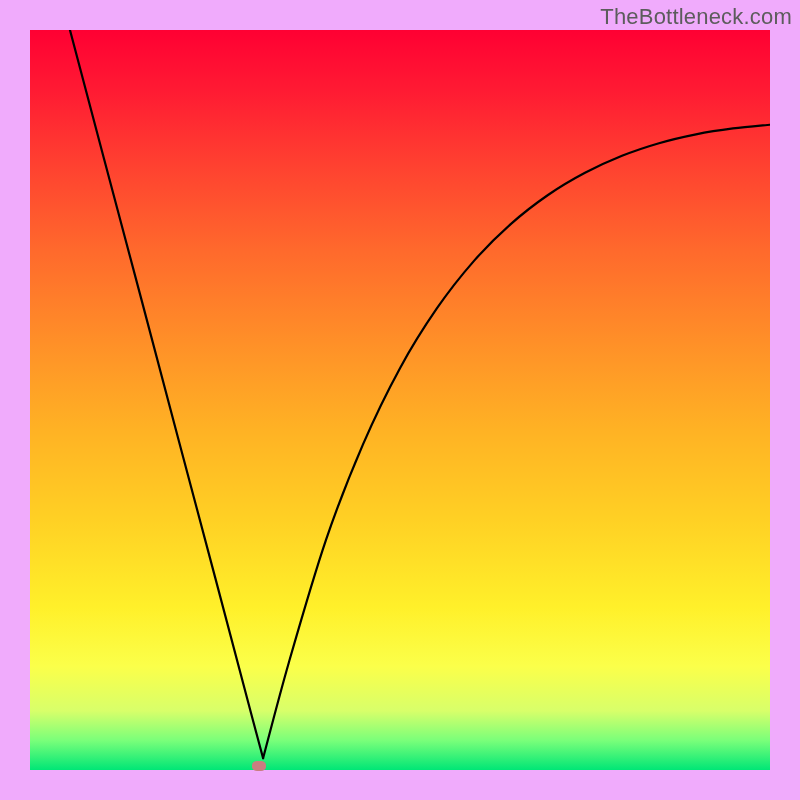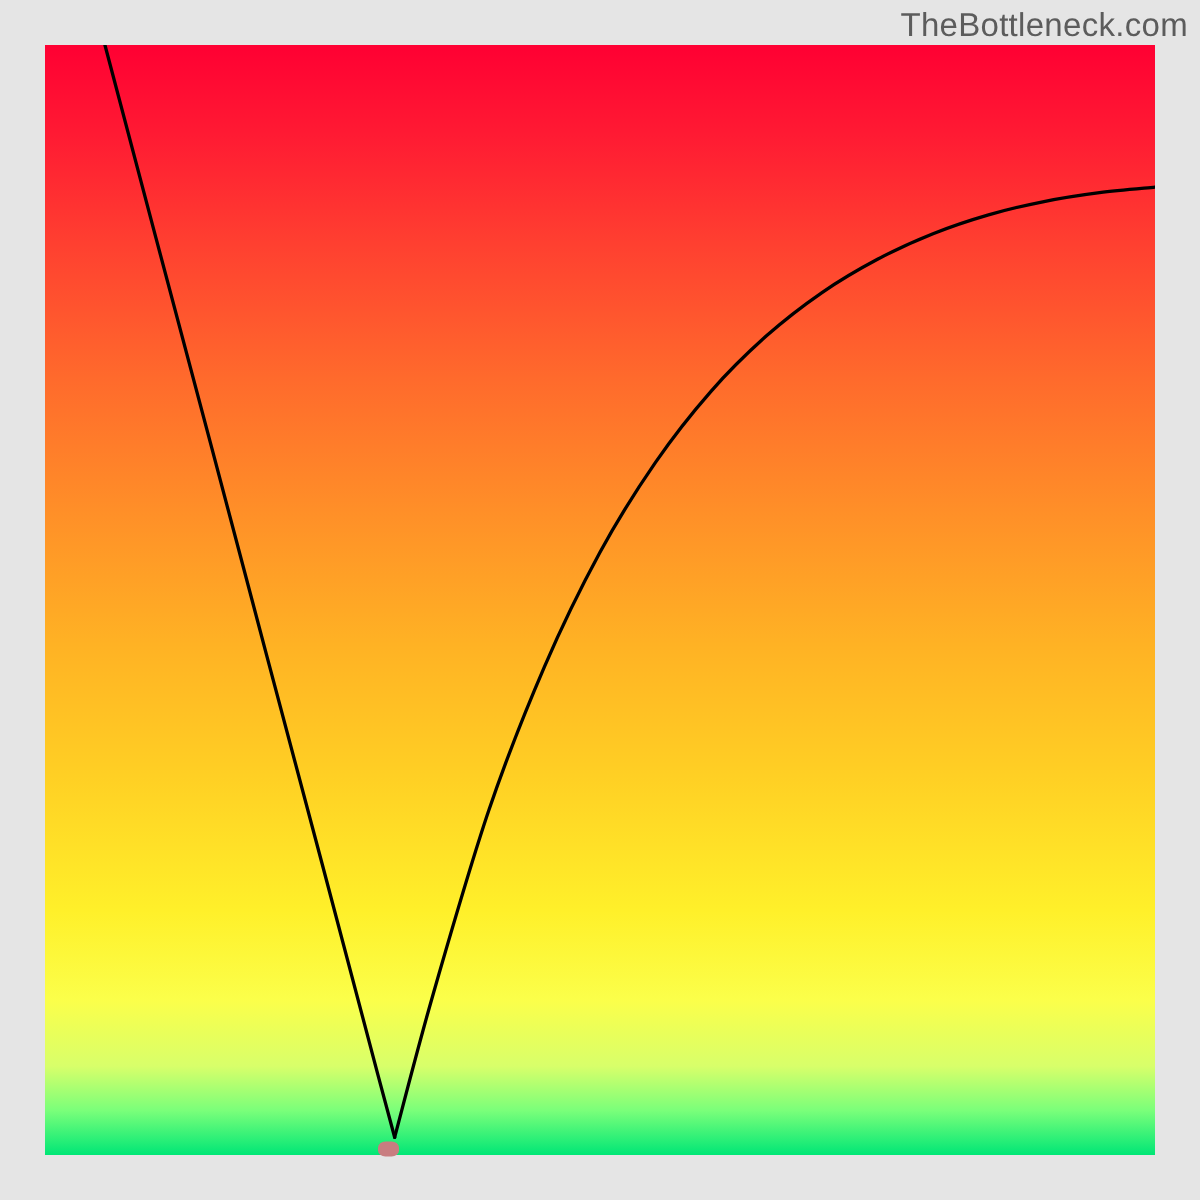--- a/index.html
+++ b/index.html
@@ -8,21 +8,21 @@
     width: 800px;
     height: 800px;
     overflow: hidden;
     background: #000;
     font-family: Arial, Helvetica, sans-serif;
   }
   .frame {
     position: relative;
     width: 800px;
     height: 800px;
-    background: #e5e5e5;
+    background: #f0abfc;
   }
   .plot {
     position: absolute;
     left: 30px;
     top: 30px;
     width: 740px;
     height: 740px;
     background: linear-gradient(
       to bottom,
       #ff0033 0%,

